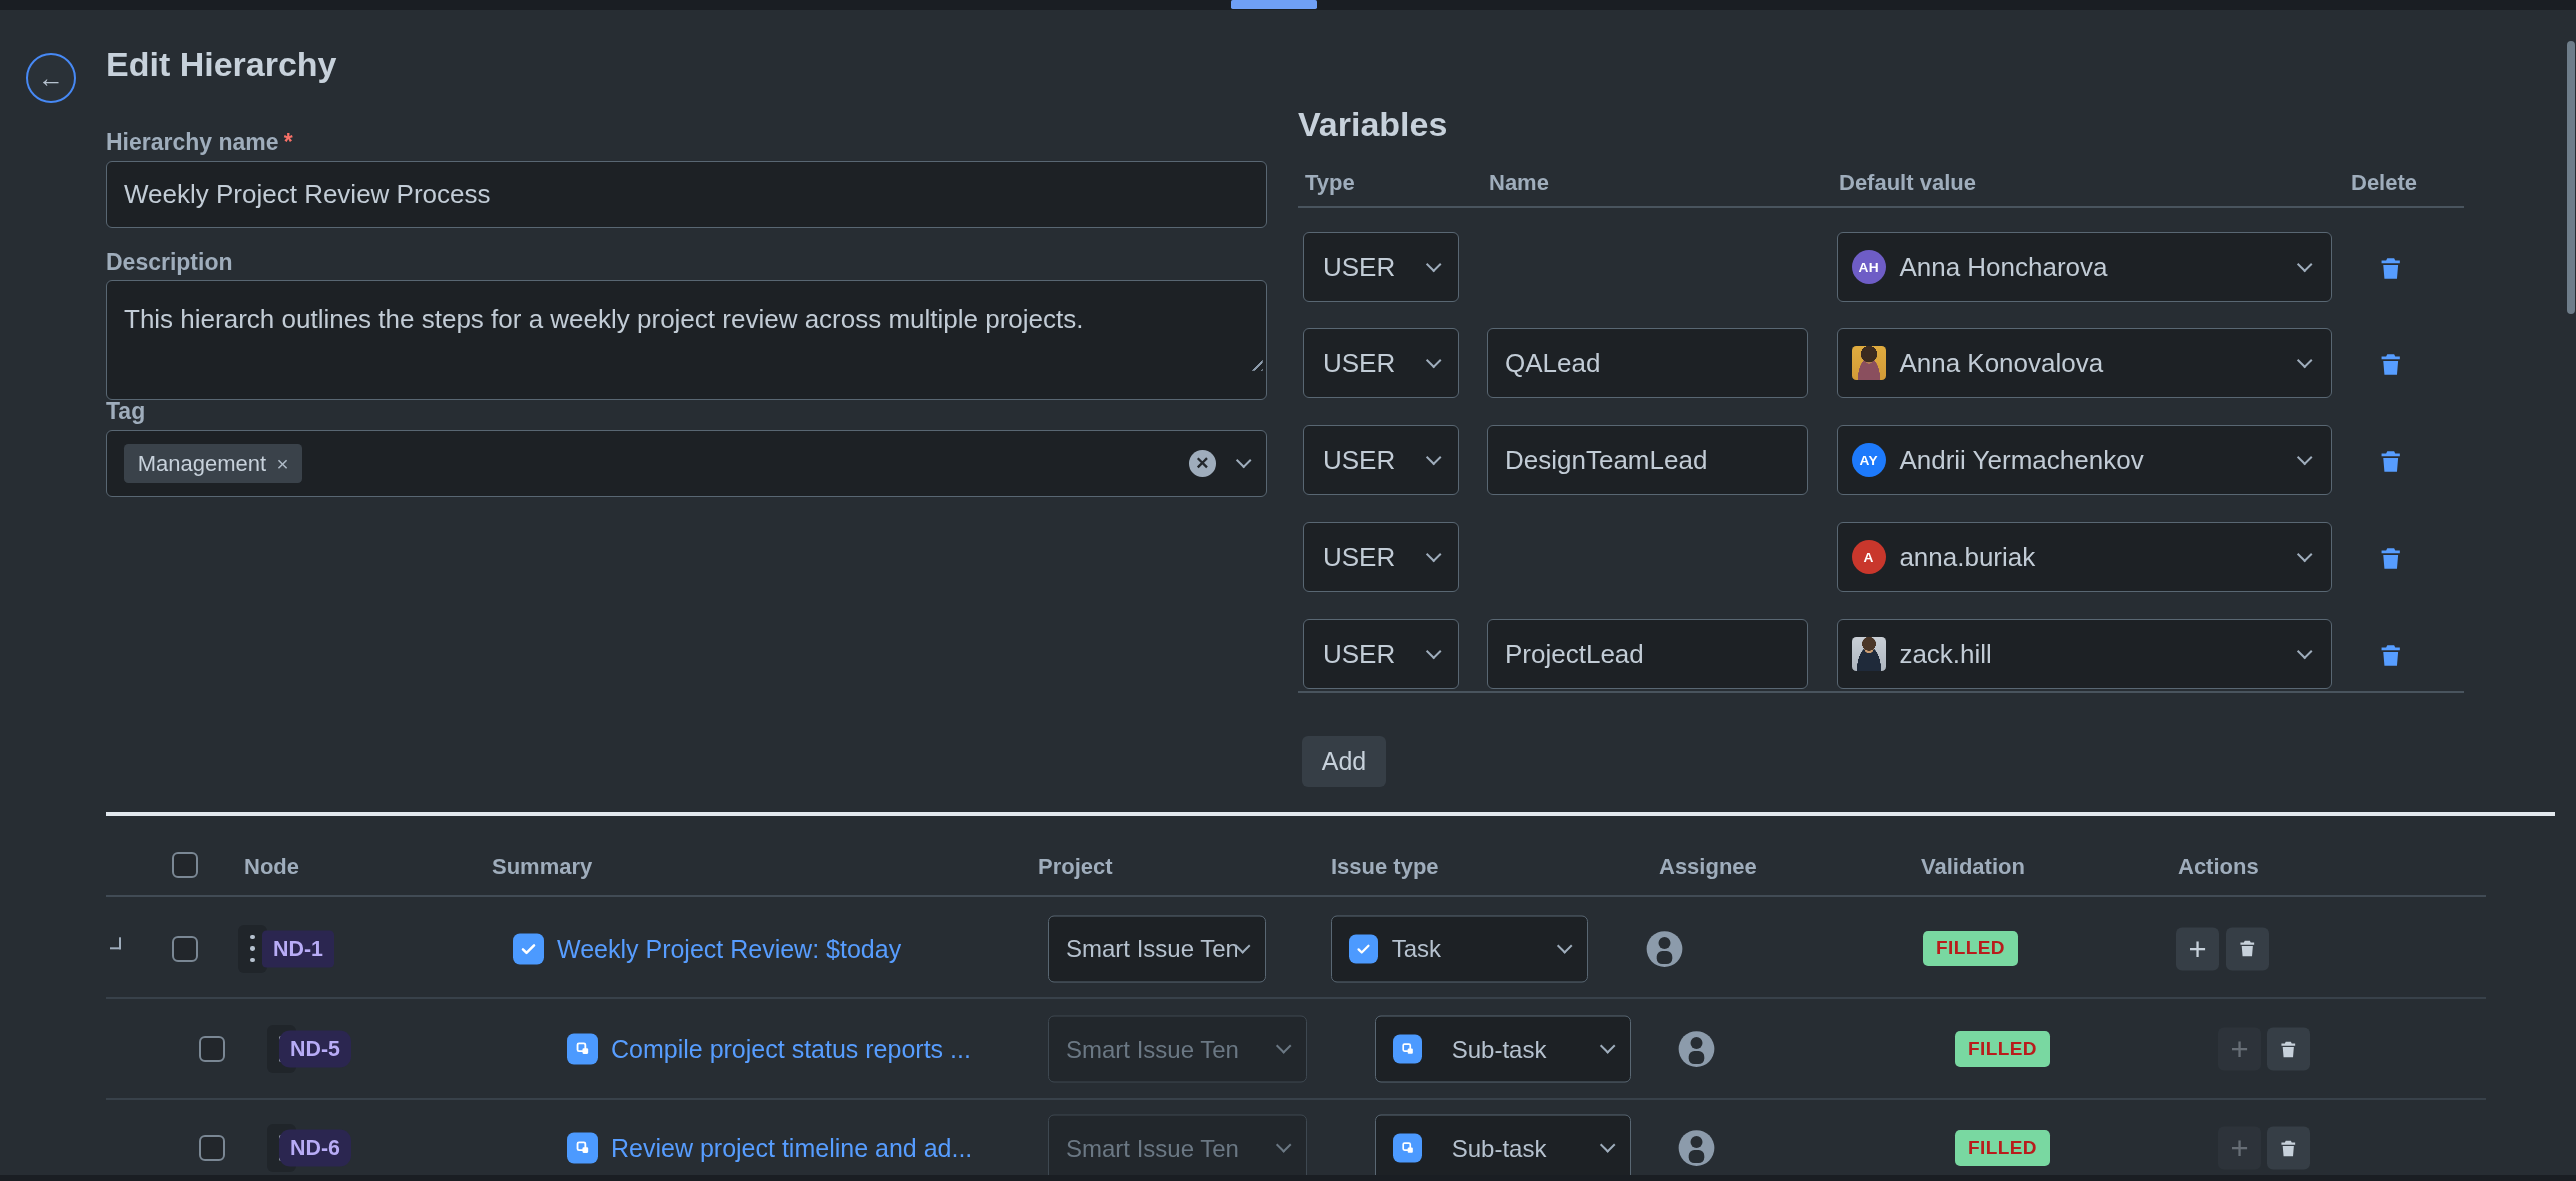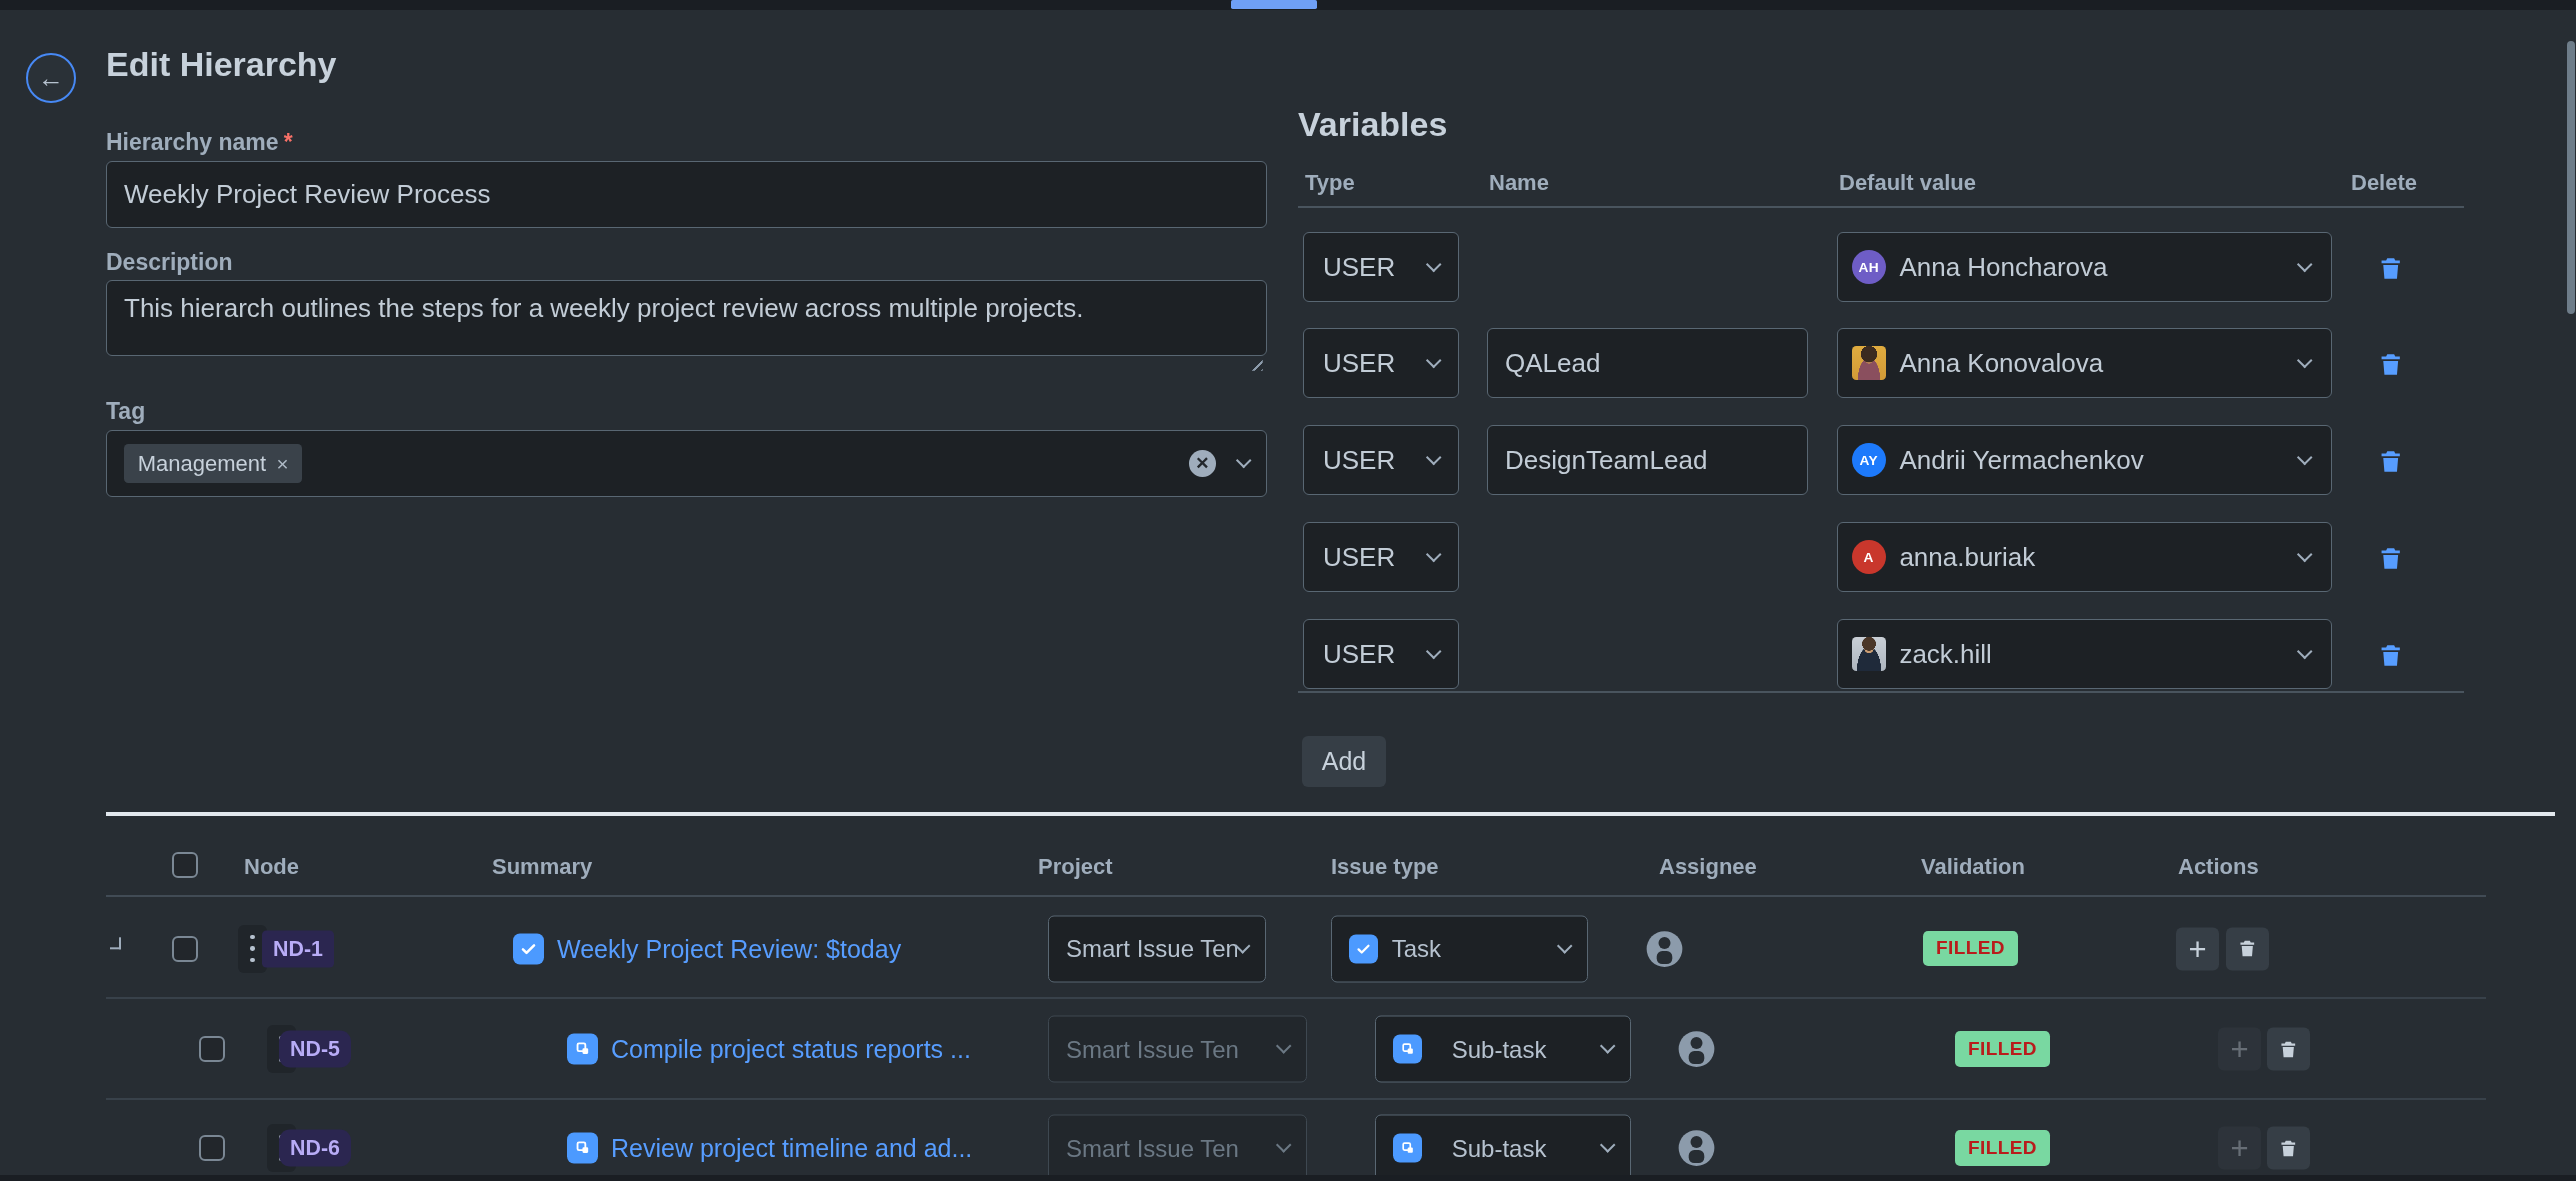--- a/index.html
+++ b/index.html
@@ -18,21 +18,21 @@
   .backarrow{color:#B6C2CF;font-size:26px;line-height:1;}
   .title{position:absolute;left:106px;top:45px;margin:0;font-size:34px;font-weight:700;color:#C7D1DB;}
 
   
   .label{position:absolute;font-size:23px;font-weight:600;color:#9FADBC;}
   .req{color:#F87168;margin-left:5.1px;}
   .input,.select{background:#1D2125;border:1.7px solid #596773;border-radius:6px;color:#C2CCD6;
         font-family:"Liberation Sans",sans-serif;font-size:26px;box-sizing:border-box;}
   input.input{padding:0 17px;outline:none;}
   .name-input{position:absolute;left:106px;top:161px;width:1161px;height:67px;}
-  .desc-input{position:absolute;left:106px;top:280px;width:1161px;height:76px;padding:12px 17px;resize:none;outline:none;overflow:hidden;}
+  .desc-input{position:absolute;left:106px;top:280px;width:1161px;height:120px;padding:23px 17px;resize:none;outline:none;overflow:hidden;}
   .resize-grip{position:absolute;left:1249px;top:357px;width:13.7px;height:13.7px;
         background-image:repeating-linear-gradient(135deg,#8C9BAB 0 1.7px,transparent 1.7px 6px);
         clip-path:polygon(100% 0,100% 100%,0 100%);}
 
   
   .tagbox{position:absolute;left:106px;top:430px;width:1161px;height:67px;background:#1D2125;
         border:1.7px solid #596773;border-radius:6px;display:flex;align-items:center;padding:0 17px;box-sizing:border-box;}
   .chip{display:inline-flex;align-items:center;gap:10.3px;background:#3A424A;border-radius:4.3px;
         padding:6.9px 13.7px;font-size:22px;color:#C7D1DB;}
   .chipx{font-size:20.6px;color:#AEBAC6;cursor:pointer;}
@@ -219,20 +219,21 @@
     <svg class="trash-blue" viewBox="0 0 24 24" fill="currentColor">
         <path d="M9 3h6l1 2h4v2.5H4V5h4l1-2zM5.5 9h13l-1 12h-11l-1-12z"></path>
       </svg>
   </div>
 
   <div class="vrow" style="top:619px;">
     <div class="select vtype">
         <span>USER</span>
         <span class="chev"></span>
       </div>
+    <input class="input vname" value="ProjectLead" style="">
     <div class="select vdefault">
       <span class="avatar photo photo-zh"></span>
       <span>zack.hill</span>
       <span class="chev"></span>
     </div>
     <svg class="trash-blue" viewBox="0 0 24 24" fill="currentColor">
         <path d="M9 3h6l1 2h4v2.5H4V5h4l1-2zM5.5 9h13l-1 12h-11l-1-12z"></path>
       </svg>
   </div>
 

